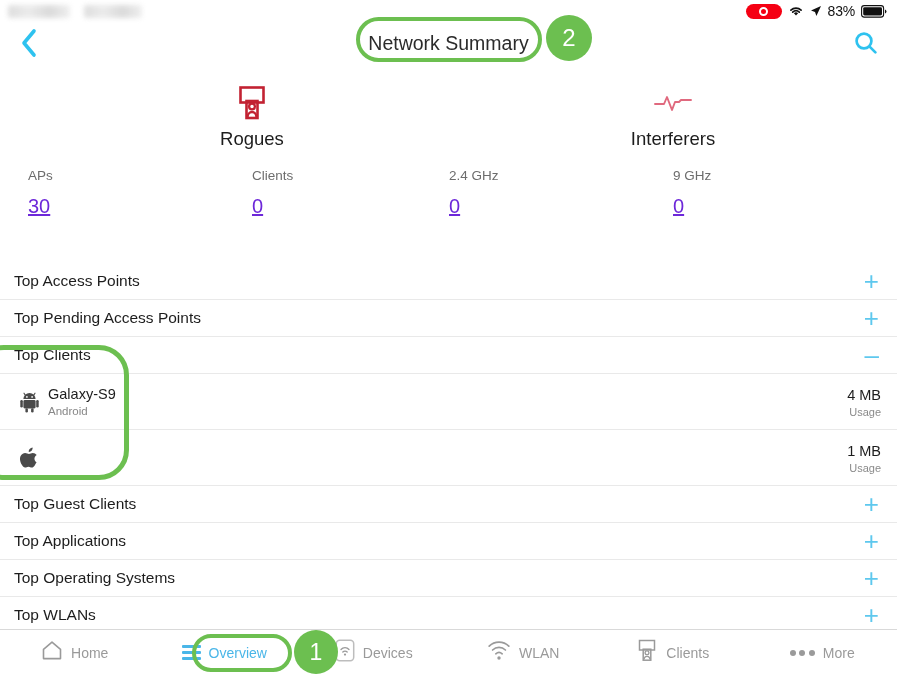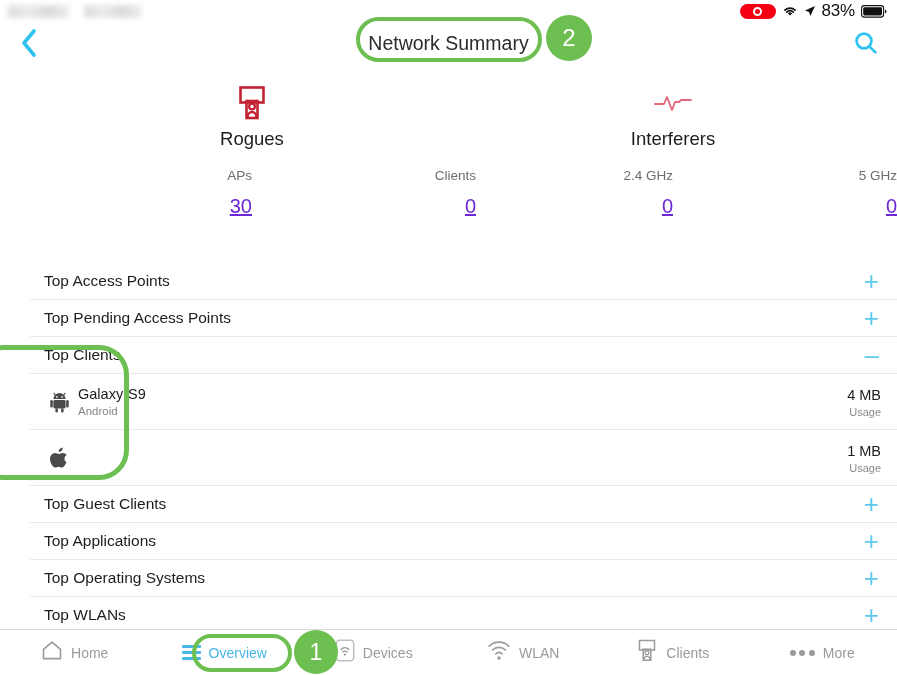--- a/index.html
+++ b/index.html
@@ -25,21 +25,21 @@
   }
   .blur-a { width: 62px; }
   .blur-b { width: 58px; }
   .sb-right { display:flex; align-items:center; gap:6px; }
   .rec-pill {
     width:36px; height:15px; border-radius:8px; background:#f50013;
     display:flex; align-items:center; justify-content:center;
   }
   .rec-ring { width:9px; height:9px; border-radius:50%; border:2px solid #fff; }
   .sb-icon { display:flex; align-items:center; }
-  .batt-txt { font-size:17px; color:#111; letter-spacing:-0.2px; }
+  .batt-txt { font-size:14px; color:#111; letter-spacing:-0.2px; }
 
   
   .navbar {
     position:absolute; top:22px; left:0; width:897px; height:46px;
   }
   .nav-back {
     position:absolute; left:12px; top:6px; width:34px; height:34px;
     display:flex; align-items:center; justify-content:center; cursor:pointer;
   }
   .nav-title {
@@ -70,26 +70,26 @@
   .panel-rogues { left:0;margin-left:28px; }
   .panel-inter { left:449px; }
   .panel-icon {
     height:42px; display:flex; align-items:center; justify-content:center;
     margin-top:14px;
   }
   .panel-title {
     text-align:center; font-size:18.5px; color:#1d1d1d; margin-top:4px;
   }
   .panel-metrics { display:flex; margin-top:18px; }
-  .metric { flex:1; text-align:right; }
+  .metric { flex:1; text-align:left; }
   .metric-label { font-size:13.5px; color:#6d6d6d; }
   .metric-value { font-size:20px; color:#6d28d9; margin-top:12px;text-decoration:underline; }
 
   
-  .list { position:absolute; top:263px; left:0; width:897px;padding-left:30px; }
+  .list { position:absolute; top:263px; left:0; width:897px; }
   .row {
     position:relative; height:37px; display:flex; align-items:center;
     padding:0 14px; border-bottom:1px solid #e9e9e9; cursor:pointer;
   }
   .row-label { font-size:15.5px; color:#1d1d1d; }
   .row-ctl {
     position:absolute; right:18px; top:50%; transform:translateY(-50%);
     color:#5ec8ee; font-size:26px; line-height:1; font-weight:300;
     user-select:none;
   }
@@ -225,21 +225,21 @@
           <path d="M2 14 H11 L14 7 L19 20 L22 12 L26 12 L28 10 H38" fill="none" stroke="#e0697e" stroke-width="1.9" stroke-linecap="round" stroke-linejoin="round"></path>
         </svg>
       </div>
       <div class="panel-title">Interferers</div>
       <div class="panel-metrics">
         <div class="metric">
           <div class="metric-label">2.4 GHz</div>
           <div class="metric-value">0</div>
         </div>
         <div class="metric">
-          <div class="metric-label">5 GHz</div>
+          <div class="metric-label">9 GHz</div>
           <div class="metric-value">0</div>
         </div>
       </div>
     </div>
   </div>
 
   <div class="list">
 
     <div class="row">
       <span class="row-label">Top Access Points</span>

